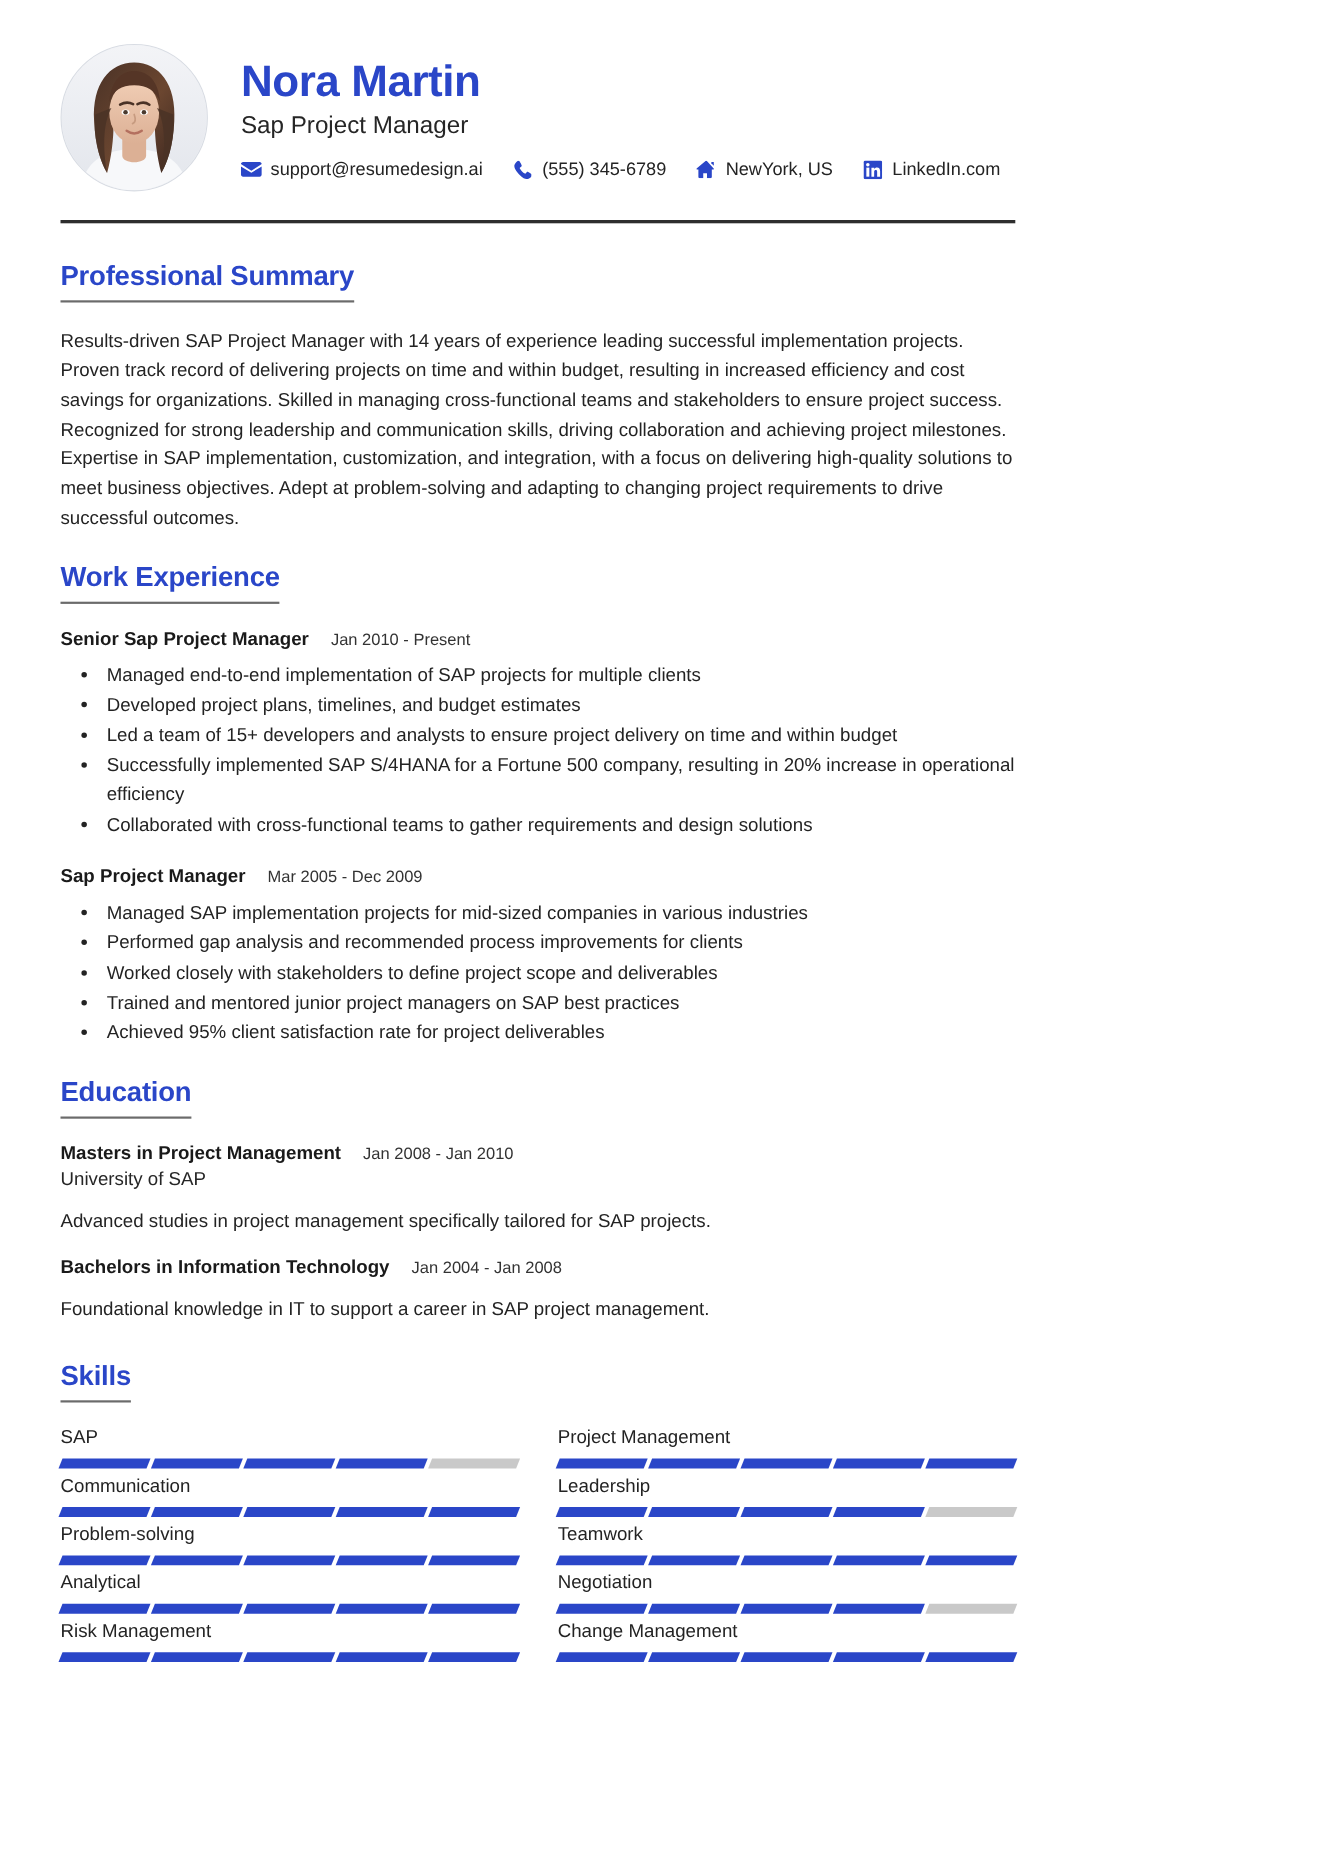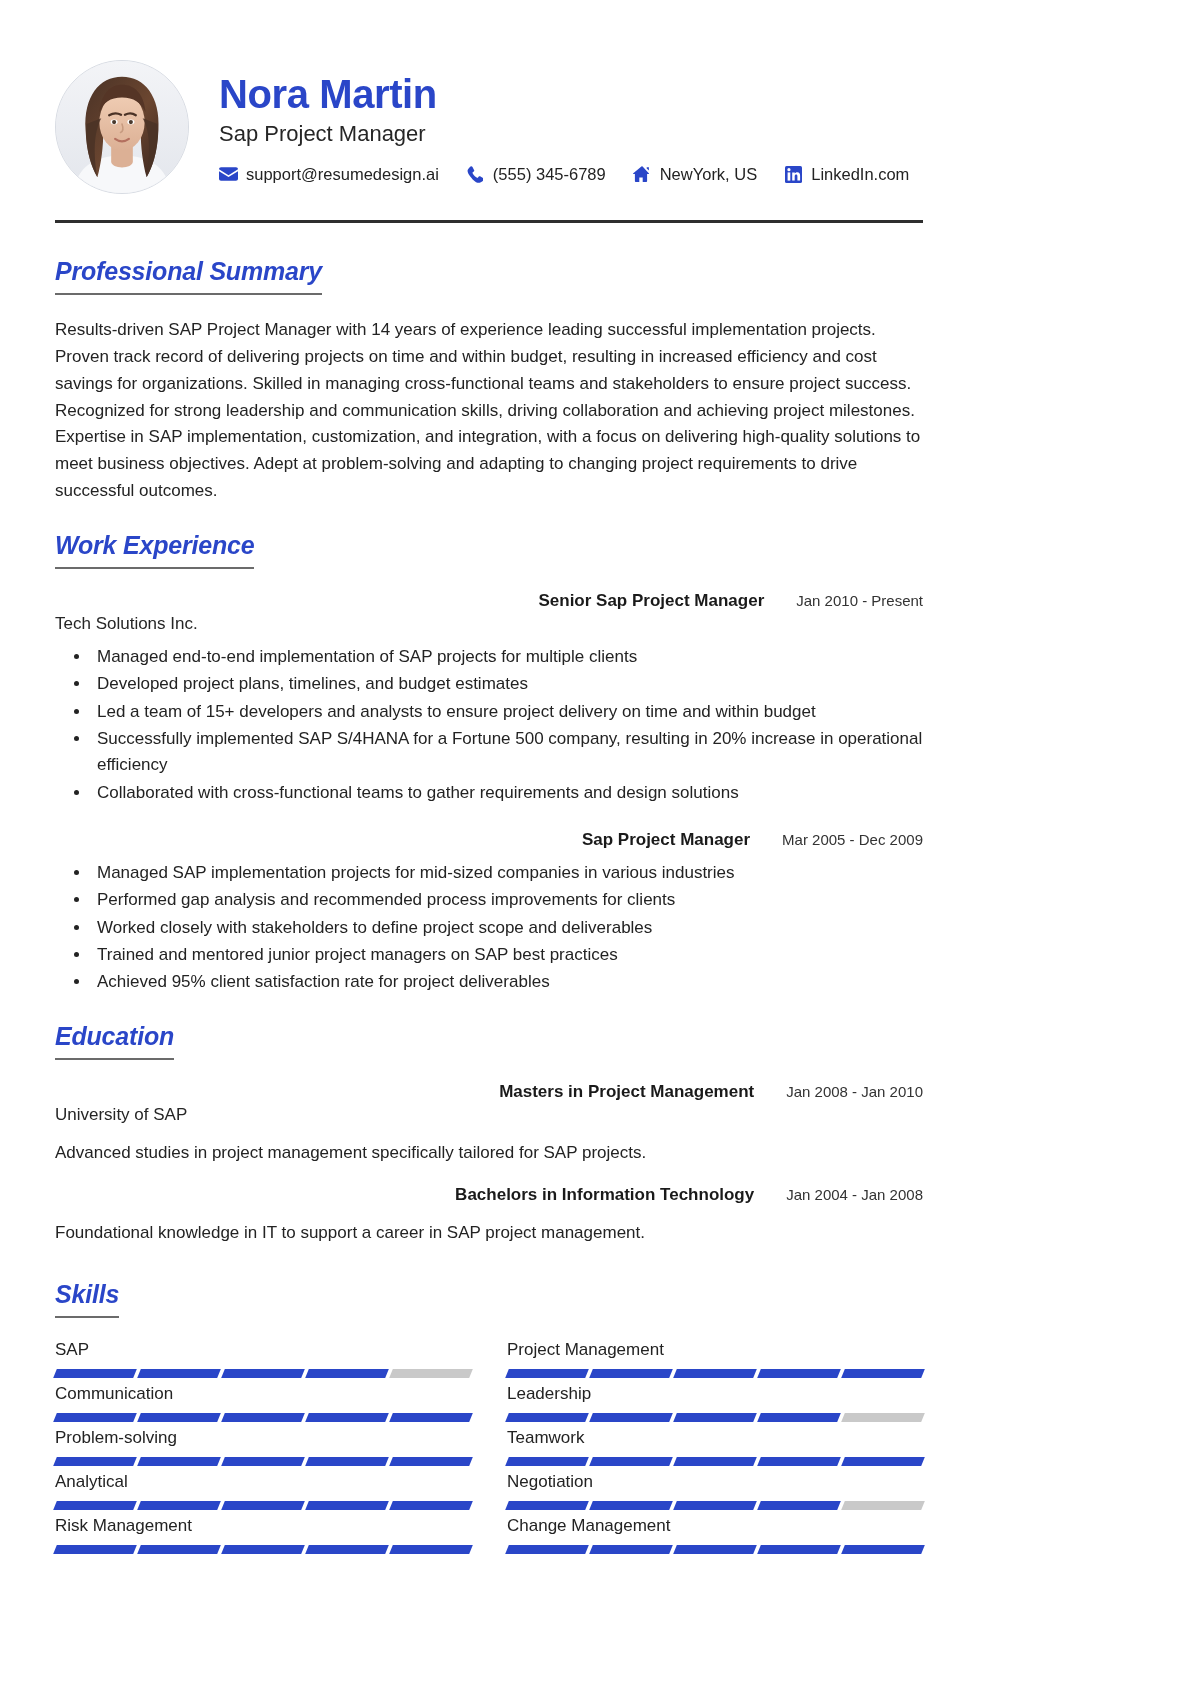--- a/index.html
+++ b/index.html
@@ -3,21 +3,21 @@
 <meta charset="utf-8">
 <style>
   * { margin:0; padding:0; box-sizing:border-box; }
   html, body {
     width:1200px; height:1684px;
     background:#ffffff;
     font-family:"Liberation Sans", sans-serif;
     color:#1a1a1a;
     overflow:hidden;
   }
-  .page { width:968px; height:1684px; padding:60px 45px 0 55px; position:relative; }
+  .page { width:968px; height:1684px; padding:40px 45px 0 55px; position:relative; }
 
   
   .header { display:flex; align-items:center; gap:30px; padding-bottom:26px; }
   .avatar {
     width:134px; height:134px; border-radius:50%;
     border:1px solid #d8dce3; flex:0 0 134px;
     overflow:hidden; position:relative; background:#eef0f4;
   }
   .avatar svg { display:block; width:100%; height:100%; }
   .head-text { flex:1; padding-top:2px; }
@@ -25,32 +25,32 @@
   .title { font-size:22px; color:#262626; margin-top:4px; font-weight:400; }
   .contact-row { display:flex; align-items:center; gap:27px; margin-top:18px; flex-wrap:nowrap; }
   .contact-item { display:flex; align-items:center; gap:8px; font-size:16.5px; color:#232323; white-space:nowrap; }
   .ci-icon { display:inline-flex; align-items:center; justify-content:center; color:#2a46c8; width:19px; height:17px; }
   .ci-icon svg { display:block; }
 
   .top-rule { height:3px; background:#2e2e2e; margin:0 0 34px 0; }
 
   
   .section { margin-bottom:4px; }
-  .sec-title-wrap { display:inline-block; margin-bottom:22px;font-style:italic; }
+  .sec-title-wrap { display:inline-block; margin-bottom:22px; }
   .sec-title {
     font-size:25px; font-weight:bold; color:#2a46c8;
     letter-spacing:-0.2px; padding-bottom:7px;
   }
   .sec-underline { height:2px; background:#6b6b6b; width:100%; }
 
   .summary { font-size:17px; line-height:1.58; color:#232323; text-align:left; }
 
   
   .entry { margin-bottom:22px; }
-  .entry-head { display:flex; justify-content:flex-end; align-items:baseline; gap:32px; }
+  .entry-head { display:flex; justify-content:flex-start; align-items:baseline; gap:20px; }
   .entry-title { font-size:17px; font-weight:bold; color:#1a1a1a; }
   .entry-date { font-size:15px; color:#333333; white-space:nowrap; flex:0 0 auto; }
   .entry-org { font-size:17px; color:#262626; margin-top:3px; }
   .entry-desc { font-size:17px; color:#232323; margin-top:15px; line-height:1.5; }
   ul.bullets { margin:10px 0 0 0; padding-left:36px; list-style:disc; }
   ul.bullets li { font-size:17px; color:#232323; line-height:1.55; margin-bottom:1px; padding-left:6px; }
 
   .exp-block { margin-bottom:2px; }
   .edu-block .entry { margin-bottom:18px; }
 
@@ -189,21 +189,20 @@
       <div class="sec-underline"></div>
     </div>
 
     <div class="exp-block">
 
       <div class="entry">
         <div class="entry-head">
           <span class="entry-title">Senior Sap Project Manager</span>
           <span class="entry-date">Jan 2010 - Present</span>
         </div>
-        <div class="entry-org">Tech Solutions Inc.</div>
         <ul class="bullets">
           <li>Managed end-to-end implementation of SAP projects for multiple clients</li>
           <li>Developed project plans, timelines, and budget estimates</li>
           <li>Led a team of 15+ developers and analysts to ensure project delivery on time and within budget</li>
           <li>Successfully implemented SAP S/4HANA for a Fortune 500 company, resulting in 20% increase in operational efficiency</li>
           <li>Collaborated with cross-functional teams to gather requirements and design solutions</li>
         </ul>
       </div>
 
       <div class="entry" style="margin-top:24px;">

